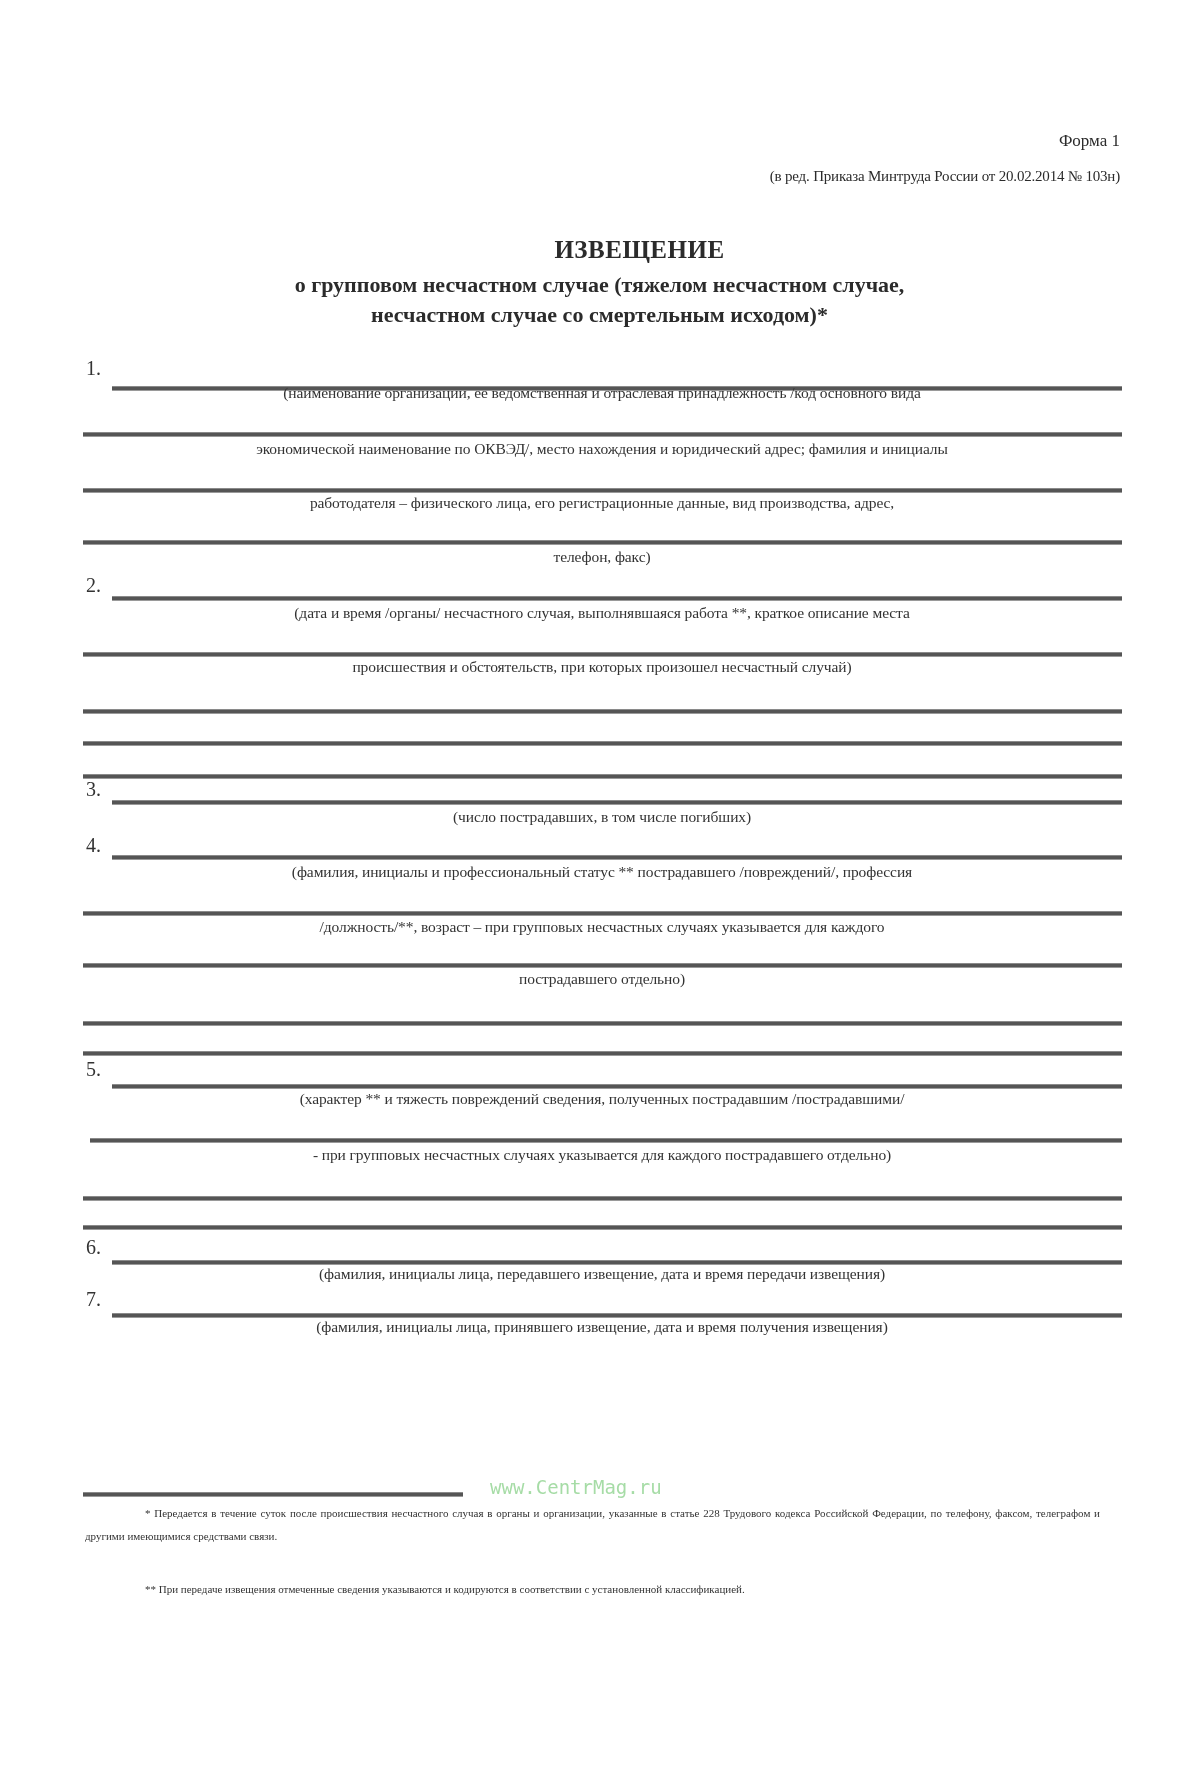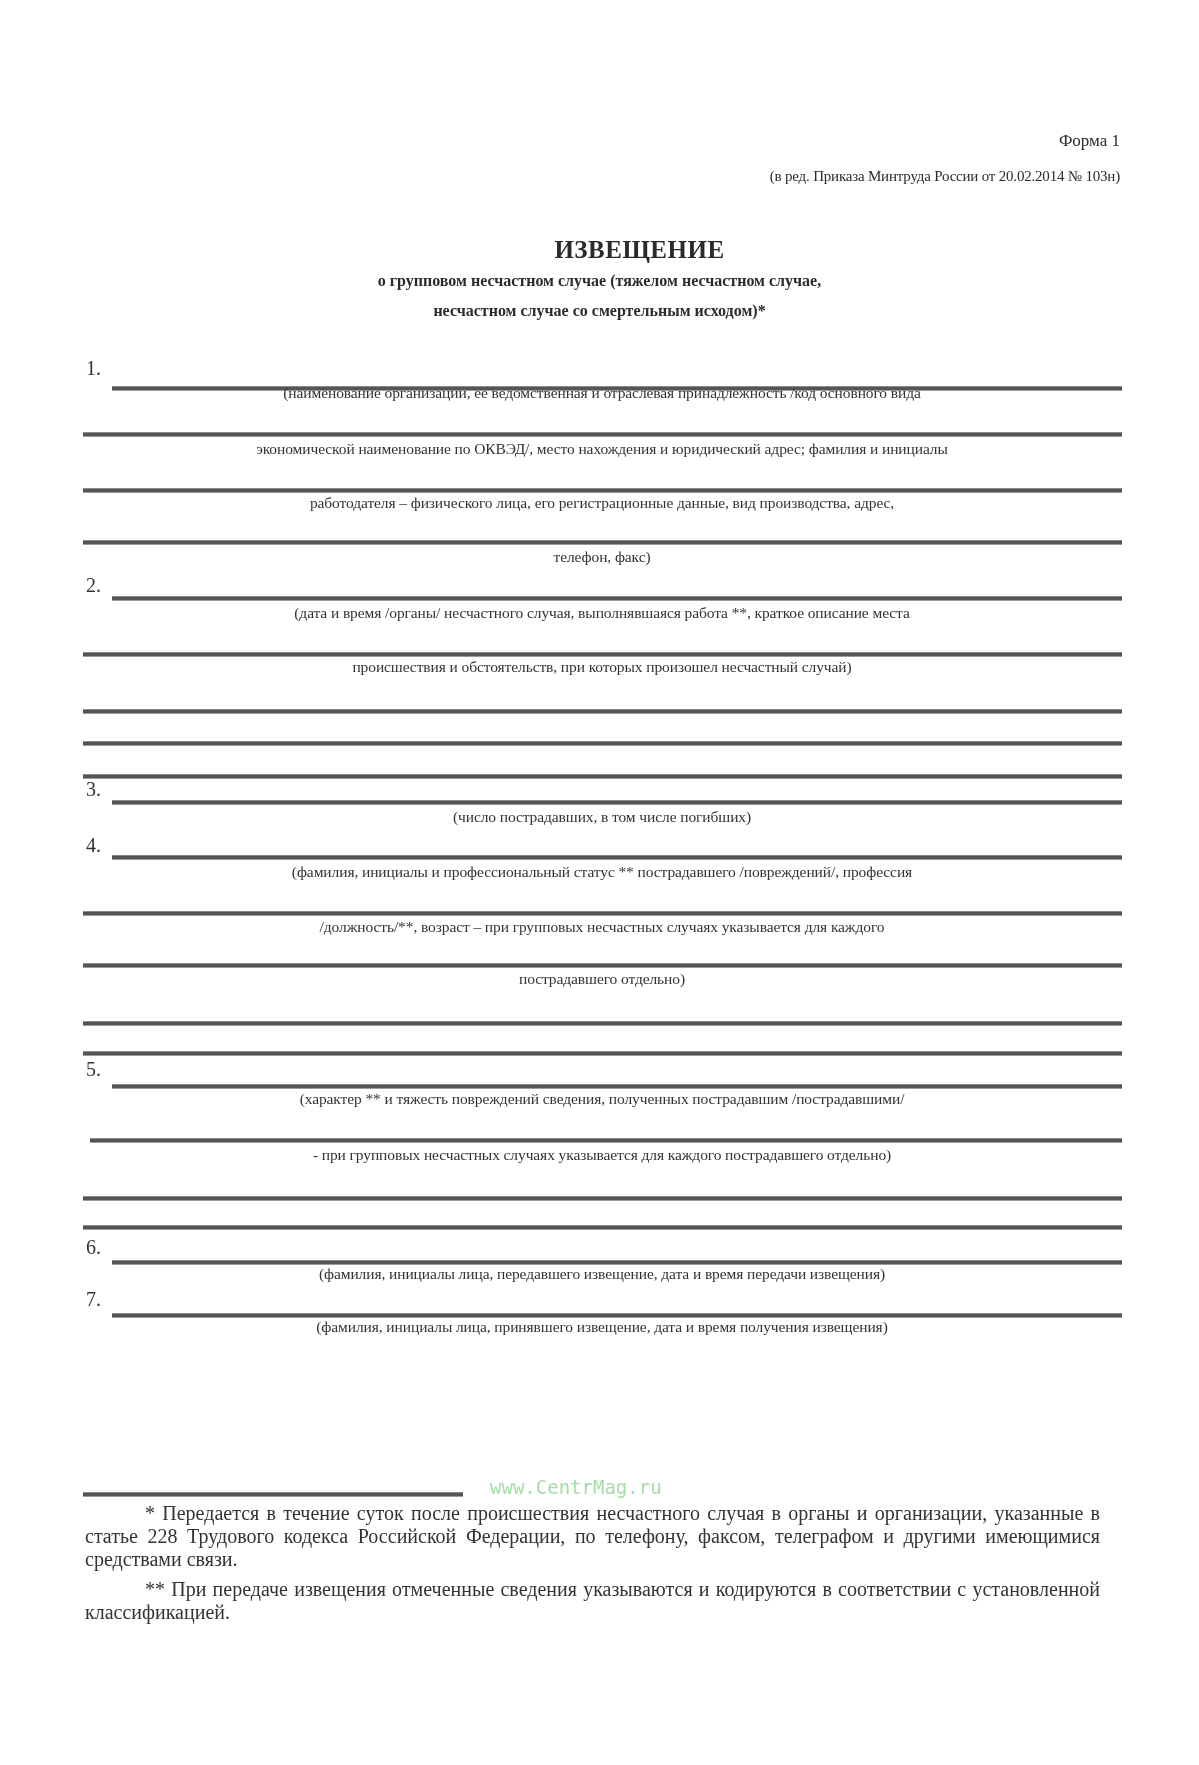--- a/index.html
+++ b/index.html
@@ -4,28 +4,28 @@
 <style>
   html, body { margin: 0; padding: 0; background: #ffffff; }
   body { width: 1199px; height: 1765px; position: relative; overflow: hidden;
          font-family: "Liberation Serif", "DejaVu Serif", serif; color: #2b2b2b; }
   .abs { position: absolute; }
   .right { text-align: right; }
   .center { text-align: center; }
   .form-no { right: 79px; top: 131px; font-size: 17px; margin-left: 28px; }
   .edition { right: 79px; top: 168px; font-size: 15px; letter-spacing: -0.2px; }
   .title { left: 0; width: 1199px; top: 236px; font-size: 25px; font-weight: bold; letter-spacing: 0.5px; padding-left: 40px; }
-  .subtitle { left: 0; width: 1199px; font-size: 16px; font-weight: bold; }
+  .subtitle { left: 0; width: 1199px; font-size: 22px; font-weight: bold; }
   .sub1 { top: 272px; }
   .sub2 { top: 302px; }
   .num { left: 86px; font-size: 20px; color: #333; }
   .line { height: 3px; background: #555; border-top: 1px solid #8a8a8a; border-bottom: 1px solid #9a9a9a; box-sizing: content-box; }
   .hint { left: 82px; width: 1040px; font-size: 15.5px; color: #333; letter-spacing: -0.1px; }
   .watermark { left: 490px; top: 1476px; font-family: "DejaVu Sans Mono", "Liberation Mono", monospace; font-size: 19px; color: #a6dca6; }
-  .fn { left: 85px; width: 1015px; font-size: 20px; line-height: 23px; color: #333; text-align: justify; }
+  .fn { left: 85px; width: 1015px; font-size: 11px; line-height: 23px; color: #333; text-align: justify; }
   .fn .ind { display: inline-block; width: 60px; }
 </style>
 </head>
 <body>
 
 <div class="abs right form-no">Форма 1</div>
 <div class="abs right edition">(в ред. Приказа Минтруда России от 20.02.2014 № 103н)</div>
 
 <div class="abs center title">ИЗВЕЩЕНИЕ</div>
 <div class="abs center subtitle sub1">о групповом несчастном случае (тяжелом несчастном случае,</div>

